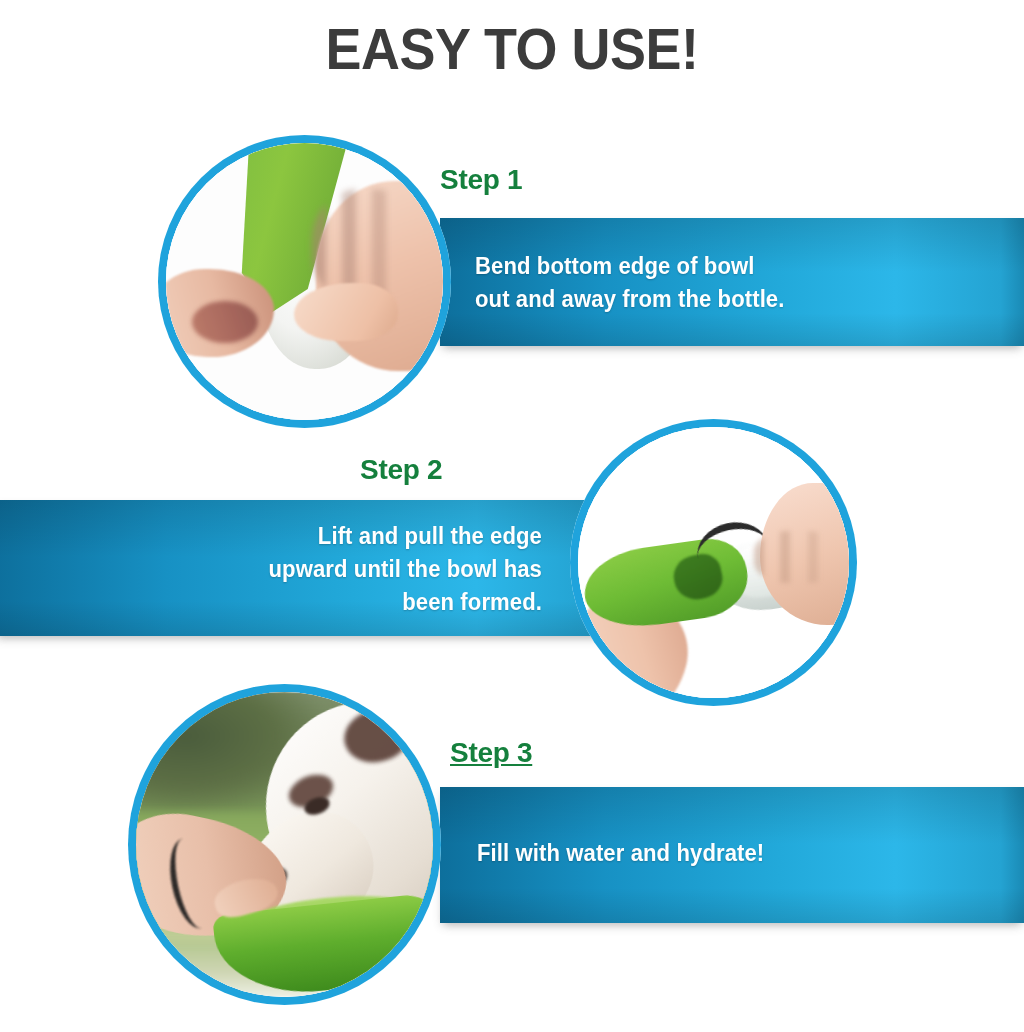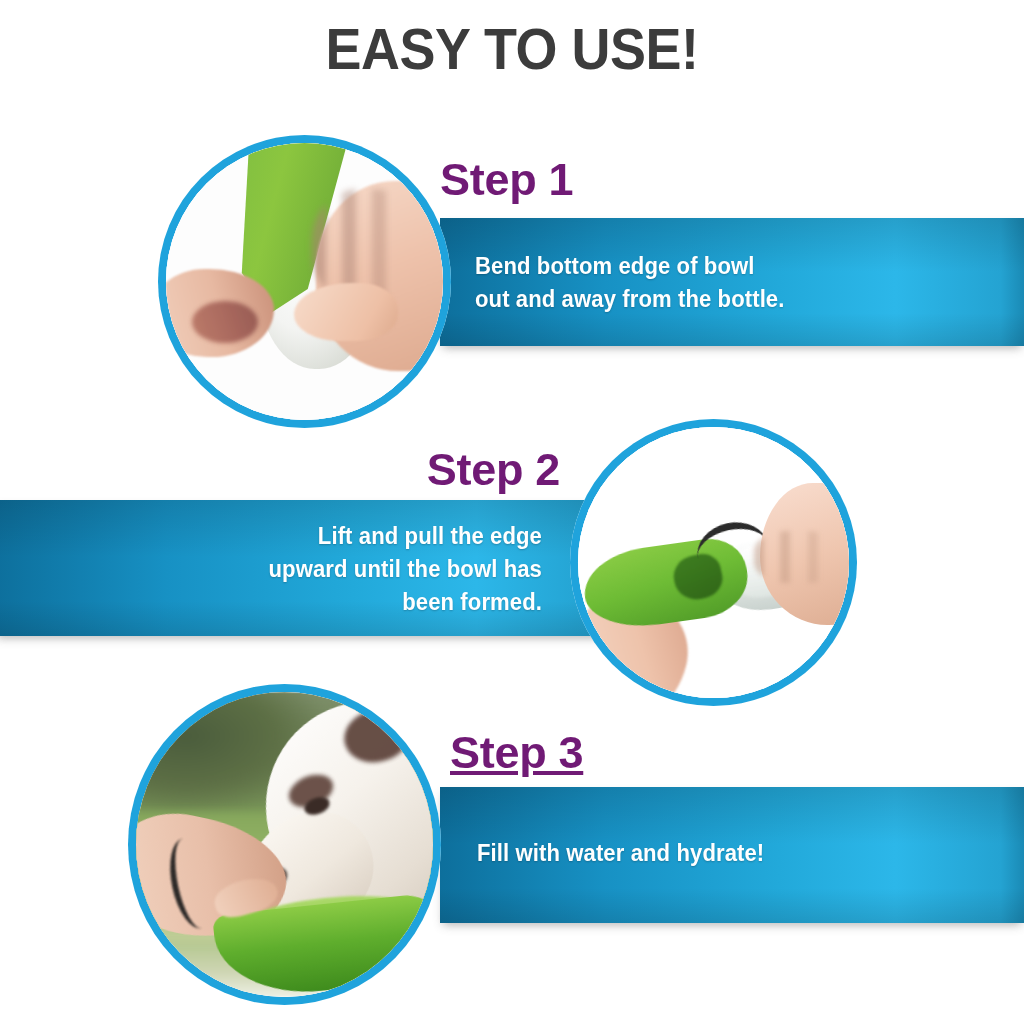--- a/index.html
+++ b/index.html
@@ -82,31 +82,31 @@
   #banner-2 { left: -6px;  top: 500px; width: 618px; height: 136px; }
   #banner-3 { left: 440px; top: 787px; width: 584px; height: 136px; }
 
   #banner-1-text { left: 475px; top: 250px; text-align: left;  transform-origin: 0 0; }
   #banner-2-text { left: 180px; top: 520px; width: 362px; text-align: right; transform-origin: 100% 0; }
   #banner-3-text { left: 477px; top: 837px; text-align: left;  transform-origin: 0 0; }
 
   
   .step-label {
     position: absolute;
-    font-size: 45px;
+    font-size: 28px;
     line-height: 40px;
     font-weight: bold;
-    color: #701a75;
+    color: #15803d;
     letter-spacing: -0.3px;
     z-index: 4;
     text-shadow: 0 1px 0 rgba(255,255,255,0.9);
     white-space: nowrap;
   }
   #step-1-label { left: 440px; top: 160px; }
-  #step-2-label { left: 360px; top: 450px; width: 200px; text-align: right; }
+  #step-2-label { left: 360px; top: 450px; width: 200px; }
   #step-3-label { left: 450px; top: 733px; text-decoration: underline; }
 
   
   .circle {
     position: absolute;
     border-radius: 50%;
     overflow: hidden;
     background: #ffffff;
     z-index: 5;
     box-shadow: inset 0 0 0 8px #1fa3dc;

